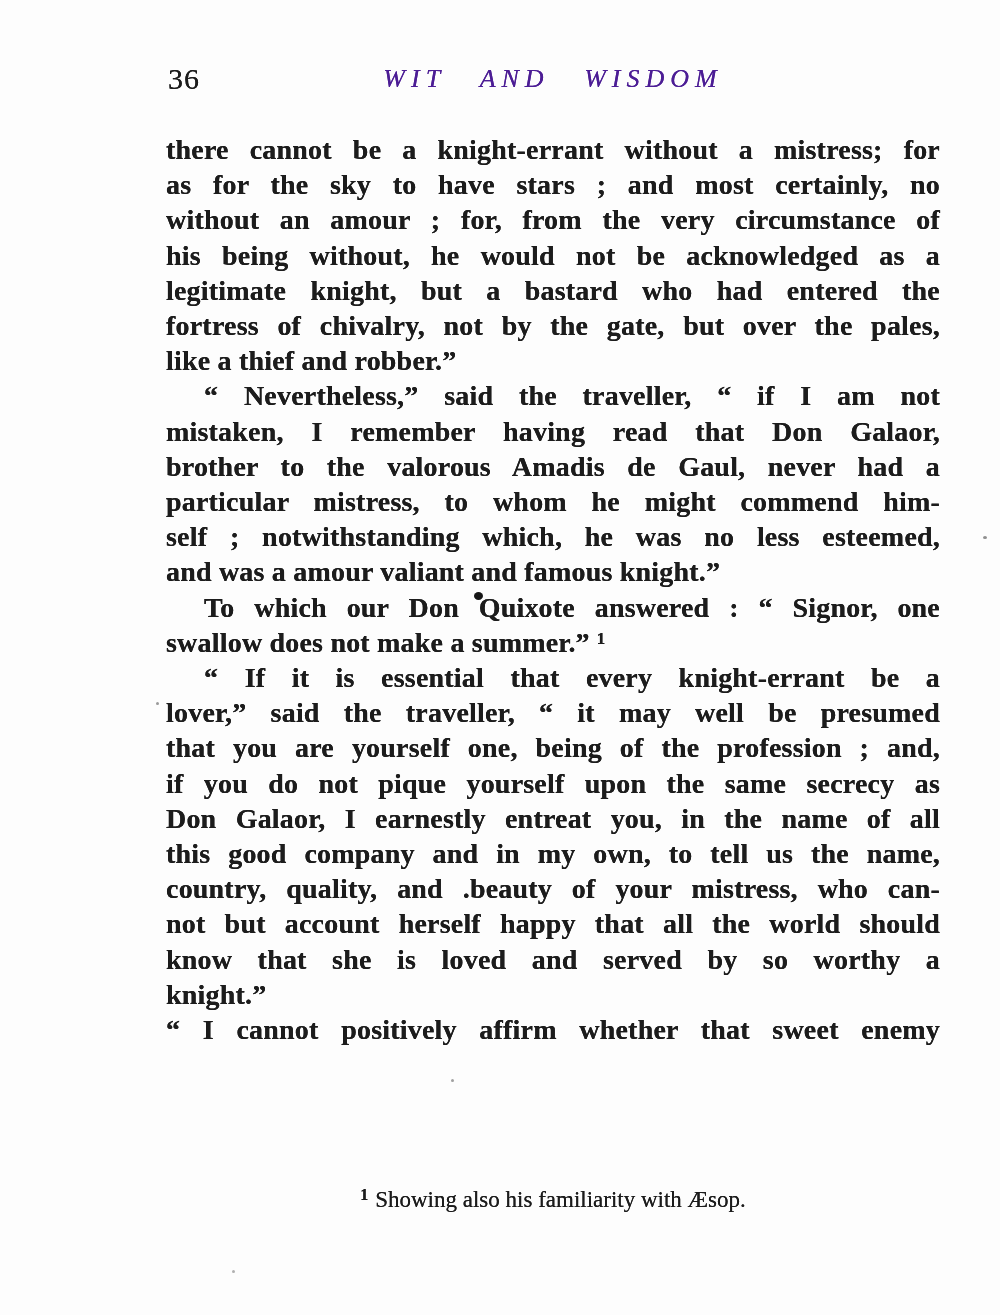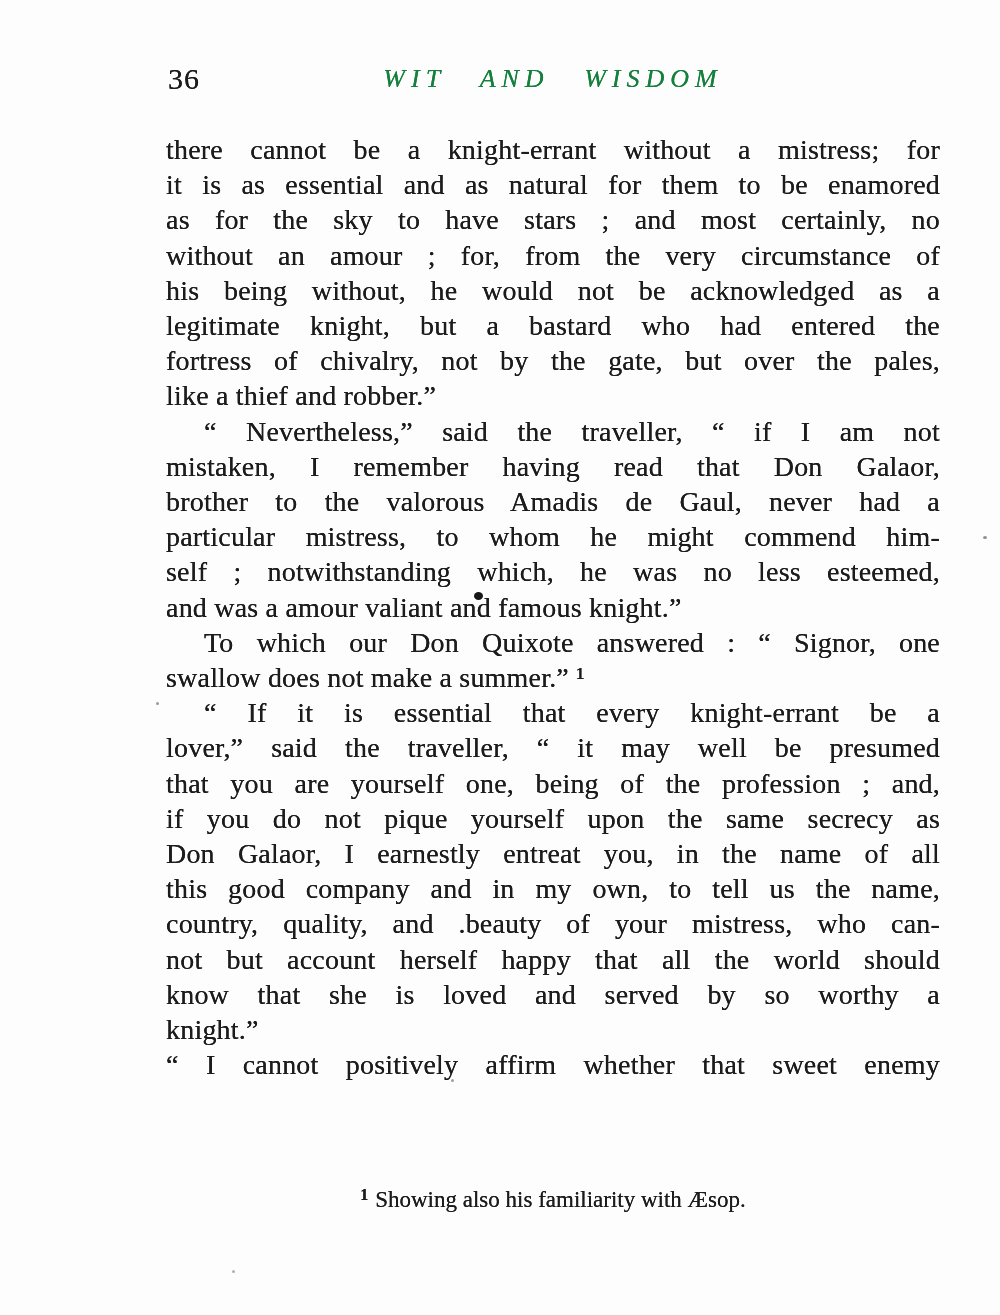--- a/index.html
+++ b/index.html
@@ -24,36 +24,37 @@
   .running-title {
     position: absolute;
     left: 166px;
     top: 64px;
     width: 774px;
     text-align: center;
     font-style: italic;
     font-size: 26px;
     letter-spacing: 6px;
     word-spacing: 22px;
-    color: #15803d;
+    color: #4c1d95;
     text-shadow: 0 0 0.5px currentColor;
   }
   .text-column {
     position: absolute;
     left: 166px;
     top: 132px;
     width: 774px;
     text-shadow: 0 0 0.55px currentColor;
   }
   .line {
     font-size: 28px;
     line-height: 35.2px;
     letter-spacing: 0.2px;
     text-align: justify;
     text-align-last: justify;
+    font-weight: bold;
   }
   .line.para-end { text-align-last: left; }
   .line.indent { text-indent: 38px; }
   .footnote {
     position: absolute;
     left: 166px;
     top: 1186px;
     width: 774px;
     text-align: center;
     font-size: 23px;
@@ -85,21 +86,20 @@
 <body>
 
 <div class="page">
 
   <div class="page-number">36</div>
 
   <div class="running-title">WIT AND WISDOM</div>
 
   <div class="text-column">
       <div class="line">there cannot be a knight-errant without a mistress; for</div>
-      <div class="line">it is as essential and as natural for them to be enamored</div>
       <div class="line">as for the sky to have stars ; and most certainly, no</div>
       <div class="line">without an amour ; for, from the very circumstance of</div>
       <div class="line">his being without, he would not be acknowledged as a</div>
       <div class="line">legitimate knight, but a bastard who had entered the</div>
       <div class="line">fortress of chivalry, not by the gate, but over the pales,</div>
       <div class="line para-end">like a thief and robber.”</div>
       <div class="line indent">“ Nevertheless,” said the traveller, “ if I am not</div>
       <div class="line">mistaken, I remember having read that Don Galaor,</div>
       <div class="line">brother to the valorous Amadis de Gaul, never had a</div>
       <div class="line">particular mistress, to whom he might commend him-</div>

